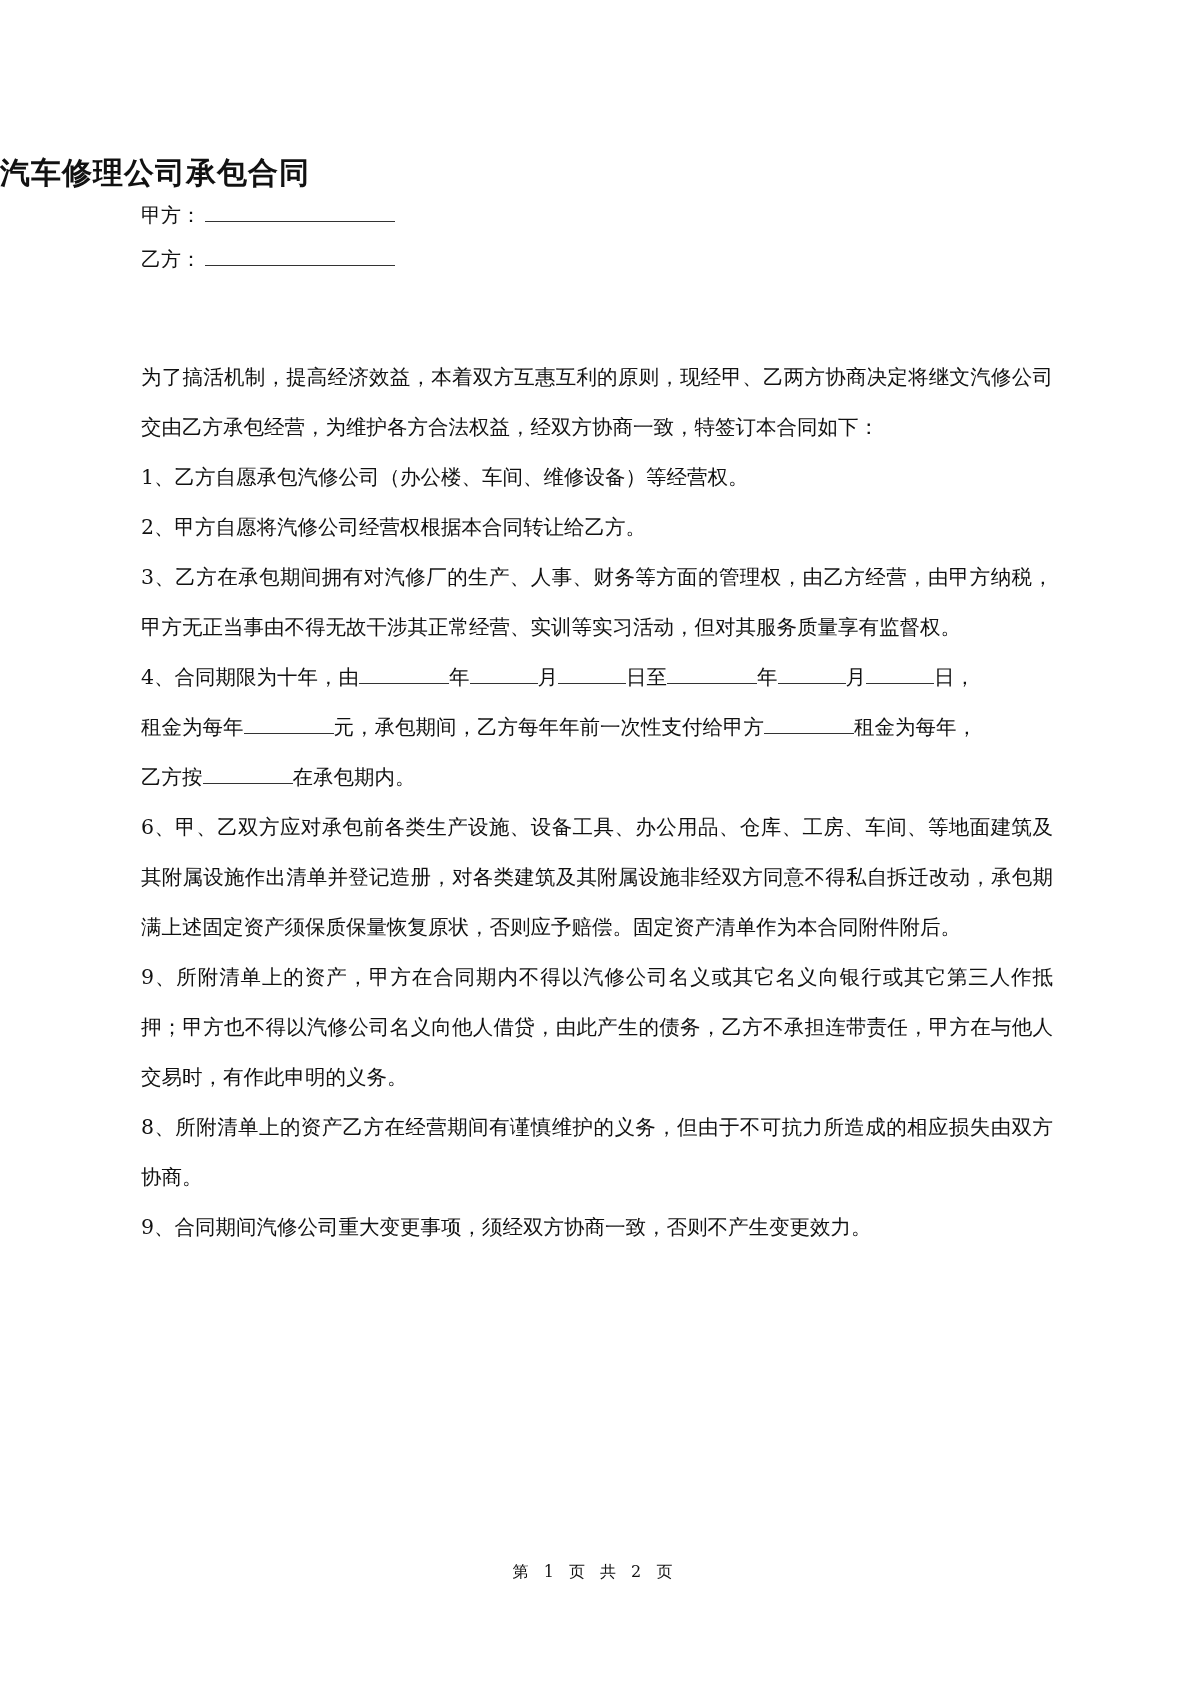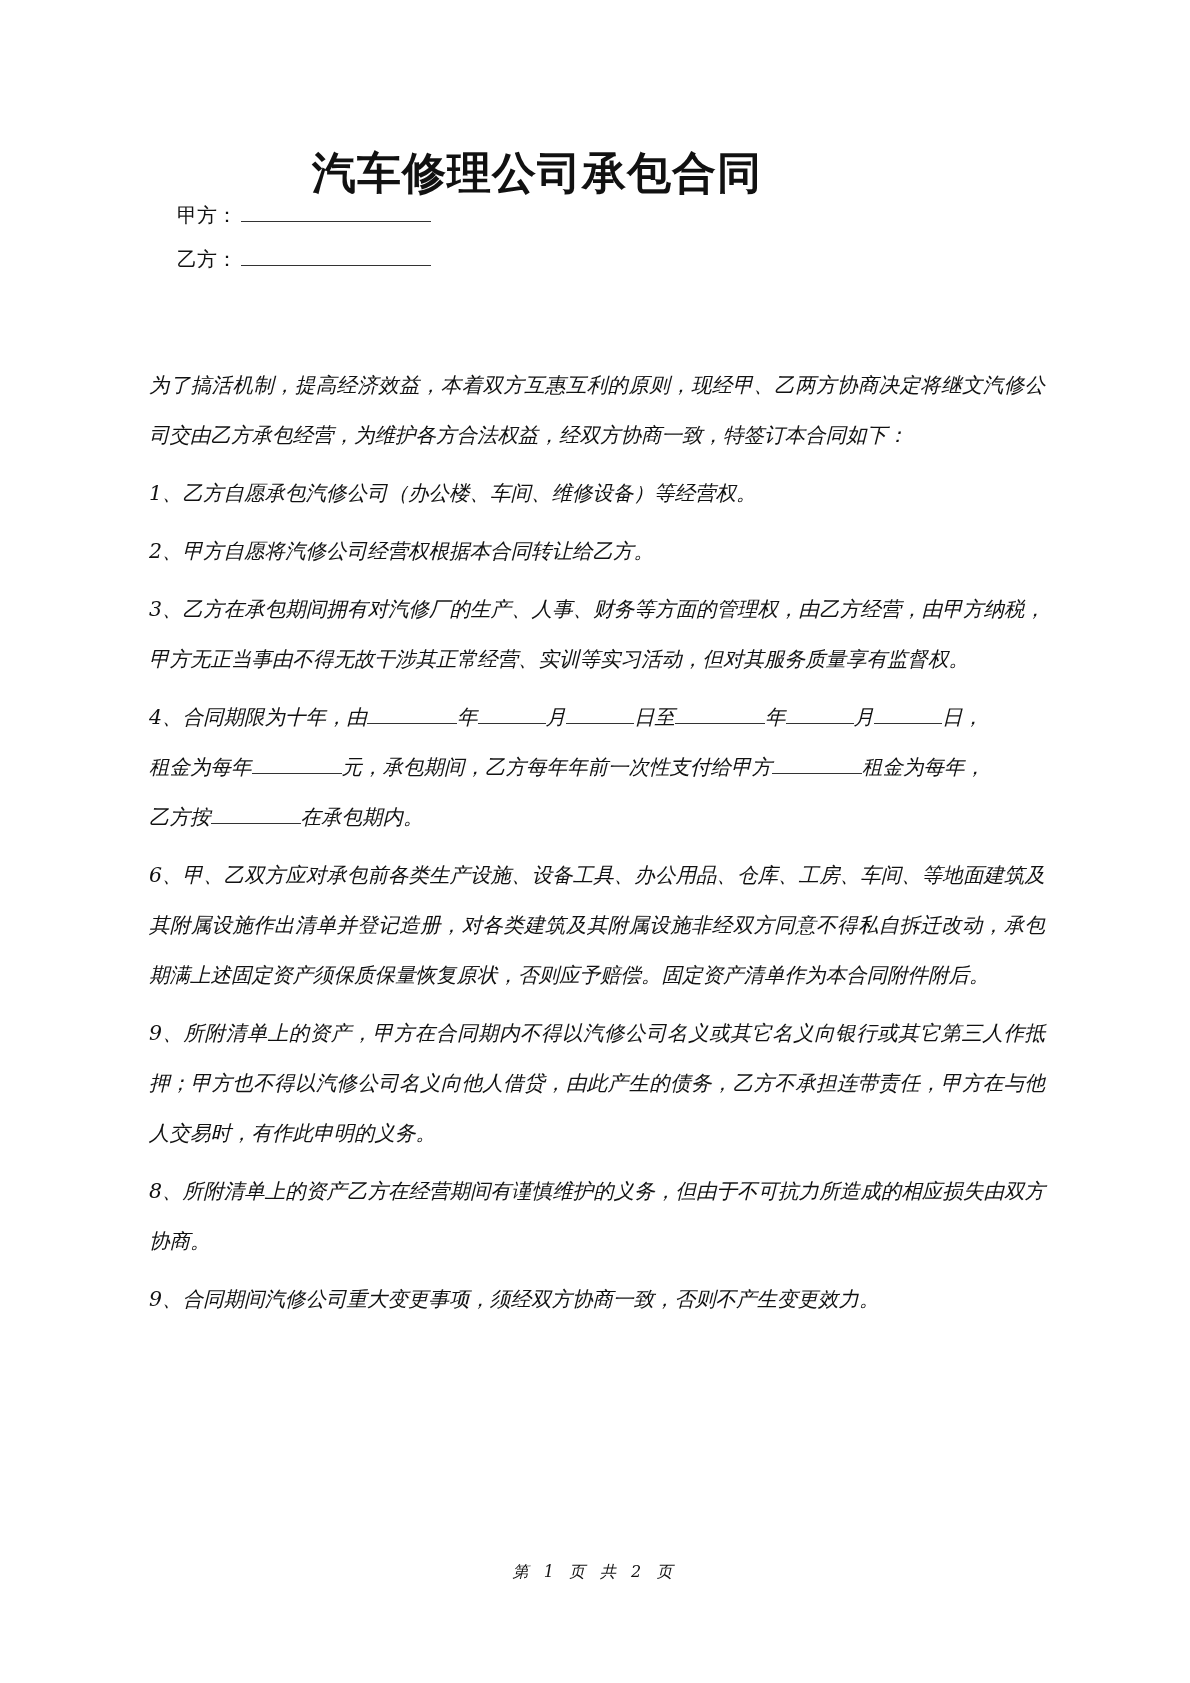--- a/index.html
+++ b/index.html
@@ -1,29 +1,29 @@
 <!DOCTYPE html>
 <html><head>
 <meta charset="utf-8">
 <style>
   html, body { margin: 0; padding: 0; background: #ffffff; }
   body { width: 1190px; height: 1683px; position: relative; overflow: hidden;
          font-family: "DejaVu Serif", "Liberation Serif", serif; color: #111; }
   .page { position: absolute; left: 0; top: 0; width: 1190px; height: 1683px; }
-  .title { position: absolute; top: 148px; left: 0; width: 1074px; text-align: center;
-           font-size: 44px; font-weight: bold; letter-spacing: 1px; line-height: 50px; }
-  .party { position: absolute; left: 141px; font-size: 20px; line-height: 30px; margin-left: 36px; }
+  .title { position: absolute; top: 148px; left: 0; width: 1074px; text-align: left;
+           font-size: 30px; font-weight: bold; letter-spacing: 1px; line-height: 50px; }
+  .party { position: absolute; left: 141px; font-size: 20px; line-height: 30px; }
   .party .blank { display: inline-block; width: 190px; border-bottom: 1px solid #333;
                   height: 22px; vertical-align: baseline; margin-left: 4px; }
   .body { position: absolute; left: 141px; top: 352px; width: 912px;
           font-size: 20.5px; line-height: 50px; }
-  .body p { margin: 8px; padding: 0; text-align: justify; font-style: italic; }
+  .body p { margin: 0; padding: 0; text-align: justify; }
   .fill { display: inline-block; border-bottom: 1px solid #333; height: 22px; vertical-align: baseline; }
   .footer { position: absolute; top: 1562px; left: 0; width: 1190px; text-align: center;
-            font-size: 16px; letter-spacing: 5px; font-style: italic; }
+            font-size: 16px; letter-spacing: 5px; }
 </style>
 </head>
 <body>
 
 <div class="page">
   <div class="title">汽车修理公司承包合同</div>
 
   <div class="party" style="top:199px;">
     <span>甲方：</span><span class="blank"></span>
   </div>

